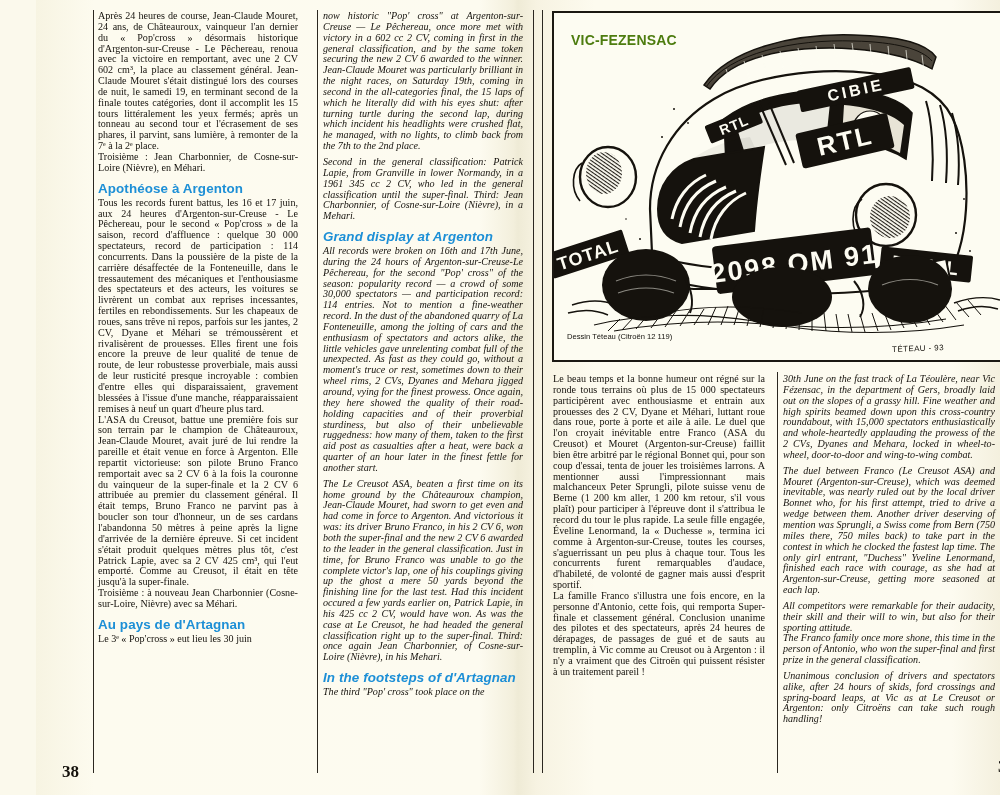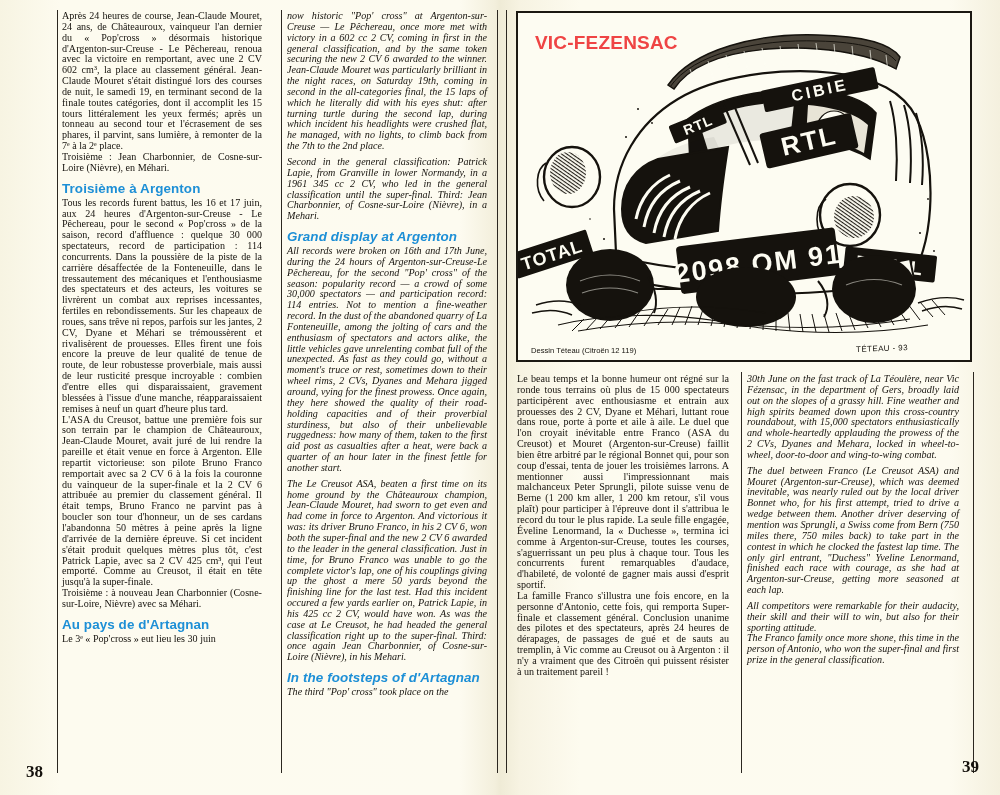--- a/index.html
+++ b/index.html
@@ -6,20 +6,21 @@
   body{
     width:1000px;height:795px;
     background:#fbf9ec;
     font-family:"Liberation Serif", serif;
     overflow:hidden;
     position:relative;
   }
   .page{
     position:absolute;inset:0;
     background:linear-gradient(90deg,#f7f4e2 0%,#fdfbef 6%,#fdfbf0 46%,#f3efdc 49.5%,#efebd6 50%,#f7f3e2 52%,#fdfbef 58%,#fdfbf0 95%,#f4f0de 100%);
+    margin-left:36px;
   }
   .spread{position:absolute;inset:0;display:flex;}
   .leaf{position:relative;height:795px;}
   .leaf-left{width:500px;}
   .leaf-right{width:500px;}
 
   
   .col{
     position:absolute;
     text-align:justify;
@@ -61,24 +62,24 @@
   
   .illus{
     position:absolute;left:516px;top:11px;width:452px;height:347px;
     border:2.5px solid #1b1812;
     background:#fdfcf2;
     overflow:hidden;
   }
   .illus-title{
     position:absolute;left:17px;top:19px;
     font-family:"Liberation Sans", sans-serif;
-    font-weight:bold;font-size:19px;letter-spacing:0.2px;color:#ef4444;
+    font-weight:bold;font-size:14px;letter-spacing:0.2px;color:#4d7c0f;
   }
   .illus-caption{
-    position:absolute;left:13px;bottom:5px;
+    position:absolute;left:13px;bottom:19px;
     font-family:"Liberation Sans", sans-serif;
     font-size:7.6px;color:#14110c;
   }
   .illus-signature{
     position:absolute;right:62px;bottom:7px;
     font-family:"Liberation Sans", sans-serif;
     font-size:8px;color:#14110c;letter-spacing:.4px;
     transform:rotate(-2deg);
   }
   .art{position:absolute;left:0;top:0;width:452px;height:347px;}
@@ -104,21 +105,21 @@
   <div class="vrule vr1"></div>
   <div class="vrule vr2"></div>
   <div class="vrule vr-gutter-l"></div>
   <div class="vrule vr-gutter-r"></div>
   <div class="vrule vr3"></div>
   <div class="vrule vr4"></div>
 
   <div class="col col-1 fr">
     <p>Après 24 heures de course, Jean-Claude Mouret, 24 ans, de Châteauroux, vainqueur l'an dernier du « Pop'cross » désormais historique d'Argenton-sur-Creuse - Le Pêchereau, renoua avec la victoire en remportant, avec une 2 CV 602 cm³, la place au classement général. Jean-Claude Mouret s'était distingué lors des courses de nuit, le samedi 19, en terminant second de la finale toutes catégories, dont il accomplit les 15 tours littéralement les yeux fermés; après un tonneau au second tour et l'écrasement de ses phares, il parvint, sans lumière, à remonter de la 7ᵉ à la 2ᵉ place.</p>
     <p>Troisième : Jean Charbonnier, de Cosne-sur-Loire (Nièvre), en Méhari.</p>
-    <h2 class="head">Troisième à Argenton</h2>
+    <h2 class="head">Apothéose à Argenton</h2>
     <p>Tous les records furent battus, les 16 et 17 juin, aux 24 heures d'Argenton-sur-Creuse - Le Pêchereau, pour le second « Pop'cross » de la saison, record d'affluence : quelque 30 000 spectateurs, record de participation : 114 concurrents. Dans la poussière de la piste de la carrière désaffectée de la Fonteneuille, dans le tressautement des mécaniques et l'enthousiasme des spectateurs et des acteurs, les voitures se livrèrent un combat aux reprises incessantes, fertiles en rebondissements. Sur les chapeaux de roues, sans trêve ni repos, parfois sur les jantes, 2 CV, Dyane et Méhari se trémoussèrent et rivalisèrent de prouesses. Elles firent une fois encore la preuve de leur qualité de tenue de route, de leur robustesse proverbiale, mais aussi de leur rusticité presque incroyable : combien d'entre elles qui disparaissaient, gravement blessées à l'issue d'une manche, réapparaissaient remises à neuf un quart d'heure plus tard.</p>
     <p>L'ASA du Creusot, battue une première fois sur son terrain par le champion de Châteauroux, Jean-Claude Mouret, avait juré de lui rendre la pareille et était venue en force à Argenton. Elle repartit victorieuse: son pilote Bruno Franco remportait avec sa 2 CV 6 à la fois la couronne du vainqueur de la super-finale et la 2 CV 6 attribuée au premier du classement général. Il était temps, Bruno Franco ne parvint pas à boucler son tour d'honneur, un de ses cardans l'abandonna 50 mètres à peine après la ligne d'arrivée de la dernière épreuve. Si cet incident s'était produit quelques mètres plus tôt, c'est Patrick Lapie, avec sa 2 CV 425 cm³, qui l'eut emporté. Comme au Creusot, il était en tête jusqu'à la super-finale.</p>
     <p>Troisième : à nouveau Jean Charbonnier (Cosne-sur-Loire, Nièvre) avec sa Méhari.</p>
     <h2 class="head">Au pays de d'Artagnan</h2>
     <p>Le 3ᵉ « Pop'cross » eut lieu les 30 juin</p>
   </div>
 
   <div class="col col-2 en">
     <p>now historic "Pop' cross" at Argenton-sur-Creuse — Le Pêchereau, once more met with victory in a 602 cc 2 CV, coming in first in the general classification, and by the same token securing the new 2 CV 6 awarded to the winner. Jean-Claude Mouret was particularly brilliant in the night races, on Saturday 19th, coming in second in the all-categories final, the 15 laps of which he literally did with his eyes shut: after turning turtle during the second lap, during which incident his headlights were crushed flat, he managed, with no lights, to climb back from the 7th to the 2nd place.</p>
     <div class="gap"></div>
@@ -349,17 +350,18 @@
   </div>
 
   <div class="col col-4 en">
     <p>30th June on the fast track of La Téoulère, near Vic Fézensac, in the department of Gers, broadly laid out on the slopes of a grassy hill. Fine weather and high spirits beamed down upon this cross-country roundabout, with 15,000 spectators enthusiastically and whole-heartedly applauding the prowess of the 2 CVs, Dyanes and Mehara, locked in wheel-to-wheel, door-to-door and wing-to-wing combat.</p>
     <div class="gap"></div>
     <p>The duel between Franco (Le Creusot ASA) and Mouret (Argenton-sur-Creuse), which was deemed inevitable, was nearly ruled out by the local driver Bonnet who, for his first attempt, tried to drive a wedge between them.  Another driver deserving of mention was Sprungli, a Swiss come from Bern (750 miles there, 750 miles back) to take part in the contest in which he clocked the fastest lap time.  The only girl entrant, "Duchess" Yveline Lenormand, finished each race with courage, as she had at Argenton-sur-Creuse, getting more seasoned at each lap.</p>
     <div class="gap"></div>
     <p>All competitors were remarkable for their audacity, their skill and their will to win, but also for their sporting attitude.</p>
     <p>The Franco family once more shone, this time in the person of Antonio, who won the super-final and first prize in the general classification.</p>
     <div class="gap"></div>
+    <p>Unanimous conclusion of drivers and spectators alike, after 24 hours of skids, ford crossings and spring-board leaps, at Vic as at Le Creusot or Argenton: only Citroëns can take such rough handling!</p>
   </div>
 
   <div class="folio folio-l">38</div>
   <div class="folio folio-r">39</div>
 </div>
 
 </body></html>

